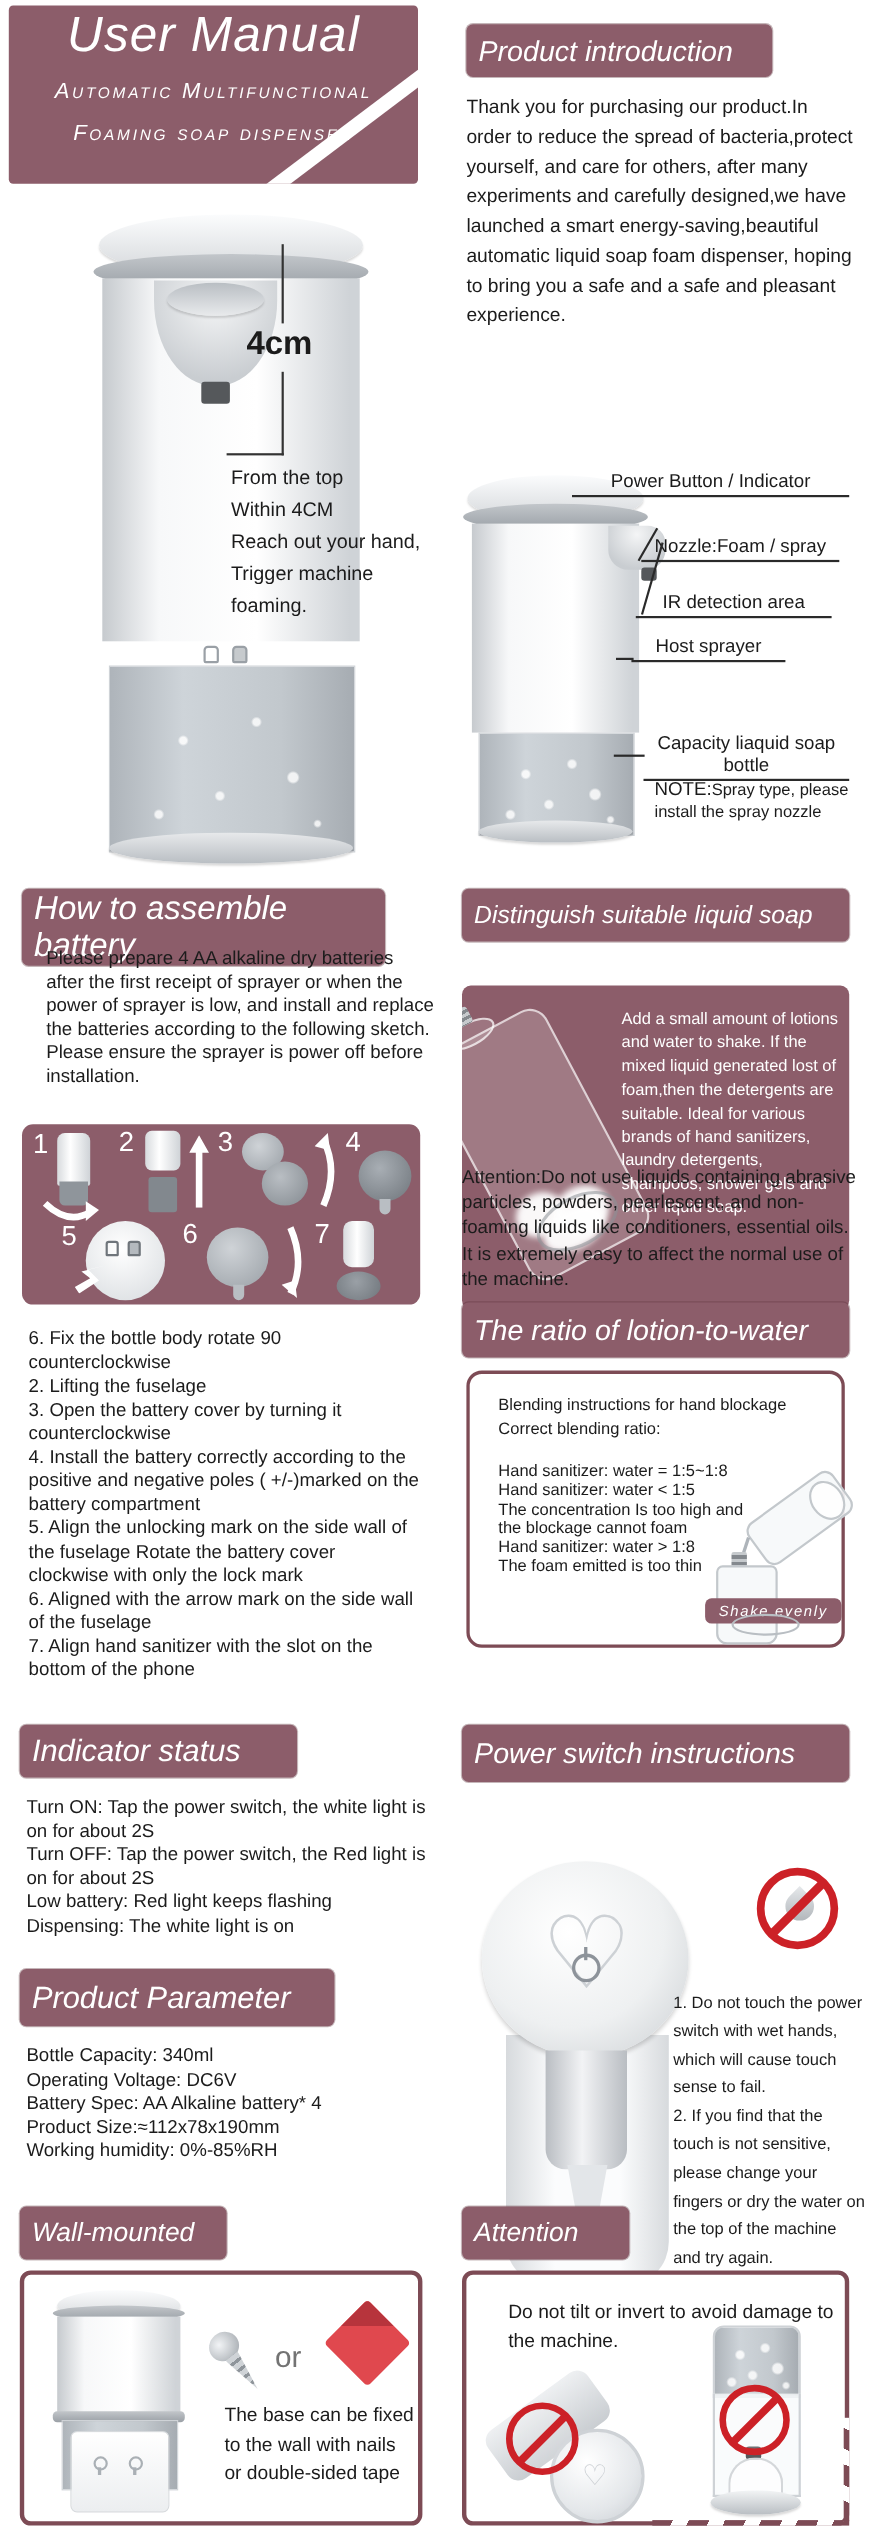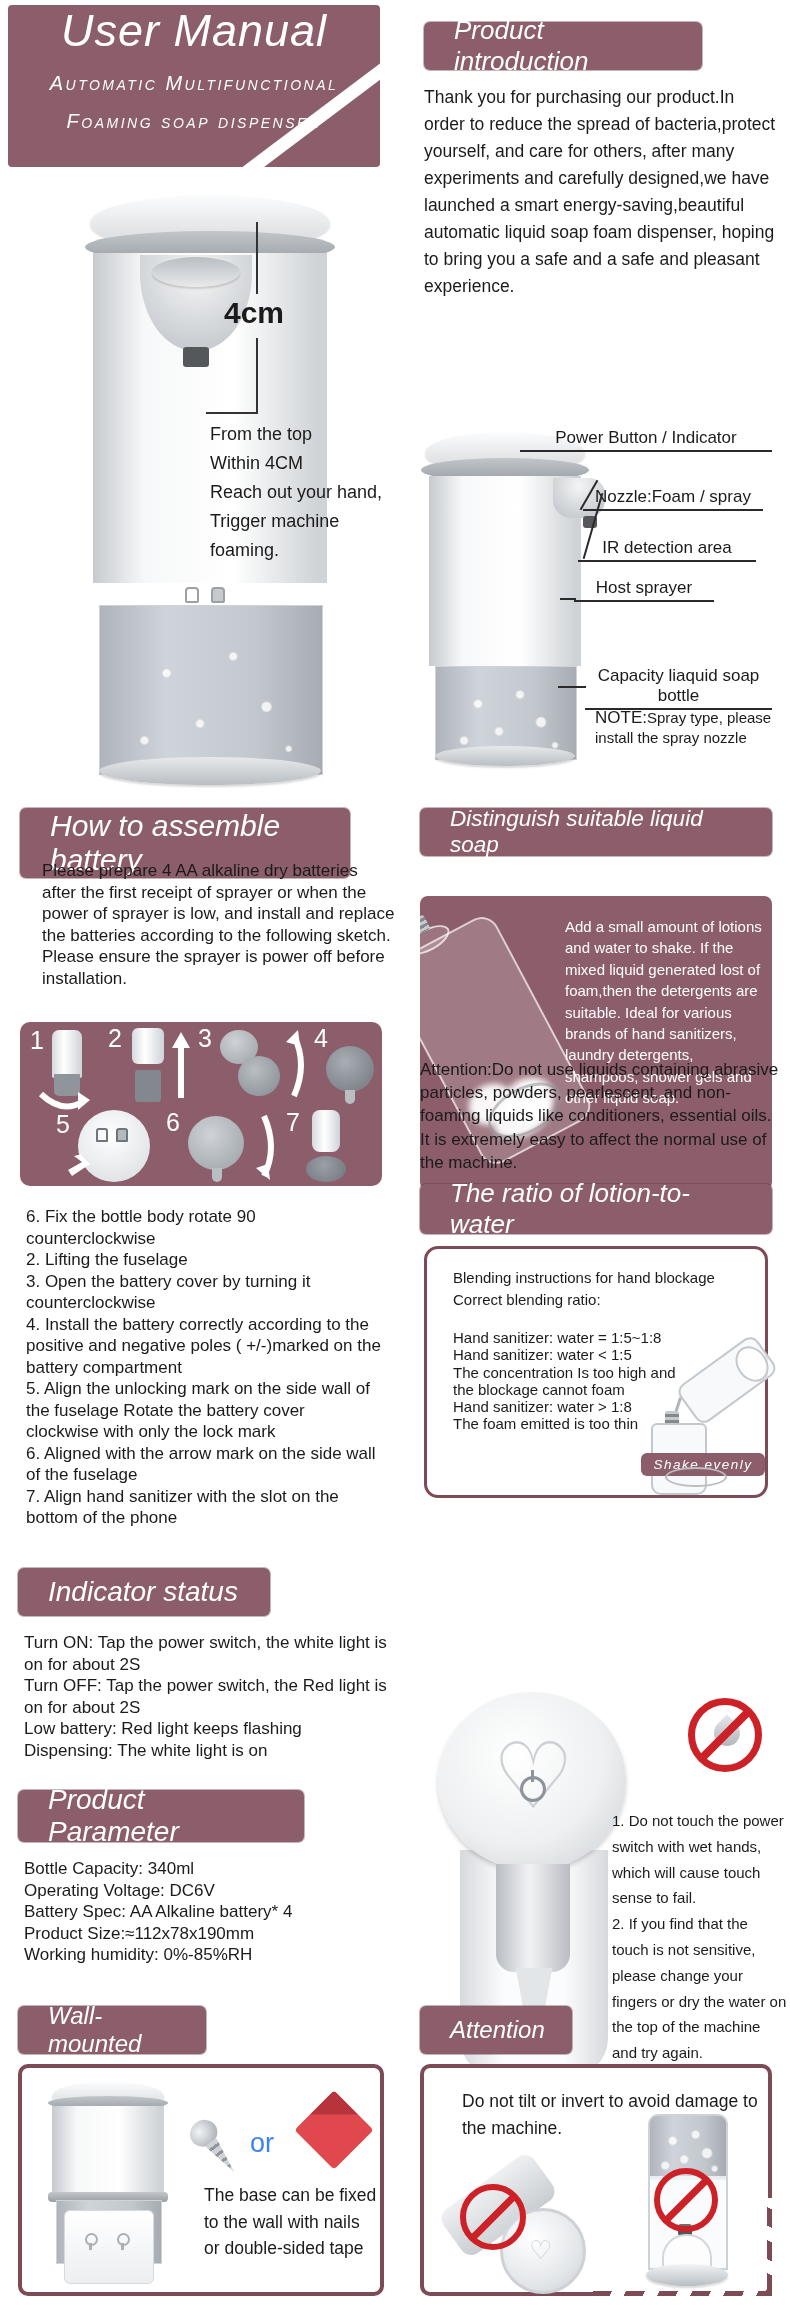--- a/index.html
+++ b/index.html
@@ -3,21 +3,21 @@
 <meta charset="utf-8">
 <style>
   html,body{margin:0;padding:0;background:#ffffff;}
   .page{position:relative;width:790px;height:2305px;background:#fff;overflow:hidden;
         font-family:"Liberation Sans", sans-serif;color:#1b1b1b;}
   .abs{position:absolute;}
 
   
   .hdr{background:#8c5d6a;color:#fff;font-style:italic;border-radius:6px;
        box-shadow:0 0 0 1px rgba(90,45,55,.35);display:flex;align-items:center;
-       padding:0 30px;box-sizing:border-box;}
+       padding:0 11px;box-sizing:border-box;}
 
   
   .title-box{left:8px;top:5px;width:372px;height:162px;background:#8c5d6a;border-radius:4px;
              overflow:hidden;text-align:center;color:#fff;}
   .title-main{font-size:45px;font-style:italic;letter-spacing:1px;}
   .title-sub{margin-top:15px;font-size:20px;font-style:italic;font-variant:small-caps;
              letter-spacing:2.5px;}
   .title-stripe{position:absolute;width:220px;height:13px;background:#fff;
                 transform:rotate(-37deg);right:-45px;bottom:40px;}
 
@@ -76,21 +76,21 @@
   
   .ban{position:absolute;border-radius:50%;border:7px solid #cc2127;box-sizing:border-box;background:rgba(255,255,255,.15);}
   .ban-bar{position:absolute;background:#cc2127;}
   .drop{position:absolute;background:linear-gradient(135deg,#e2e5e8,#9ba1a7);
         border-radius:0 50% 50% 50%;transform:rotate(45deg);}
 
   
   .info-box{border:4px solid #7d4b55;border-radius:10px;box-sizing:border-box;background:#fff;}
   .dash-strip{position:absolute;}
 
-  .or-label{color:#3b82f6;font-size:27px;}
+  .or-label{color:#737373;font-size:27px;}
   .tape{position:absolute;width:56px;height:56px;background:#e0484e;transform:rotate(45deg);border-radius:4px;}
   .tape:after{content:"";position:absolute;left:0;top:0;border-left:34px solid #b7343c;
               border-bottom:34px solid transparent;border-radius:4px 0 0 0;}
 
   .heart{color:#cdd1d5;}
   .power-ring{position:absolute;border:3px solid #8d939a;border-radius:50%;}
   .power-stem{position:absolute;background:#8d939a;}
 
   .keyhole{position:absolute;width:9px;height:9px;border:2px solid #aab0b5;border-radius:50%;}
   .keyhole:after{content:"";position:absolute;left:2px;top:8px;width:3px;height:7px;background:#aab0b5;}
@@ -282,20 +282,23 @@
     <span>Product Parameter</span>
   </div>
   <div class="abs small-text" style="left:24px;top:1858px;width:360px;">
     <div>Bottle Capacity: 340ml</div>
     <div>Operating Voltage: DC6V</div>
     <div>Battery Spec: AA Alkaline battery* 4</div>
     <div>Product Size:≈112x78x190mm</div>
     <div>Working humidity: 0%-85%RH</div>
   </div>
 
+  <div class="abs hdr" style="left:420px;top:1568px;width:352px;height:52px;font-size:26px;">
+    <span>Power switch instructions</span>
+  </div>
 
   <div class="abs" style="left:438px;top:1692px;width:190px;height:392px;">
     <div class="fig-part" style="left:22px;top:158px;width:148px;height:228px;background:linear-gradient(90deg,#d7dadd,#fbfcfd 30%,#fbfcfd 70%,#d7dadd);border-radius:0 0 40px 40px;"></div>
     <div class="fig-part" style="left:0;top:0;width:188px;height:178px;border-radius:50%;background:radial-gradient(circle at 42% 36%,#ffffff,#eef0f1 55%,#c9cdd1);box-shadow:0 3px 4px rgba(0,0,0,.18);"></div>
     <div class="fig-part heart" style="left:54px;top:38px;font-size:92px;line-height:92px;">♡</div>
     <div class="power-ring" style="left:82px;top:84px;width:20px;height:20px;"></div>
     <div class="power-stem" style="left:93px;top:78px;width:3px;height:12px;"></div>
     <div class="fig-part" style="left:58px;top:172px;width:74px;height:108px;background:linear-gradient(90deg,#b9bdc2,#f2f3f5 45%,#b9bdc2);border-radius:0 0 18px 18px;"></div>
     <div class="fig-part" style="left:72px;top:276px;width:48px;height:42px;background:#e3e6e9;clip-path:polygon(12% 0,88% 0,72% 100%,28% 100%);"></div>
     <div class="fig-part nozzle-tip" style="left:86px;top:318px;width:18px;height:13px;"></div>

